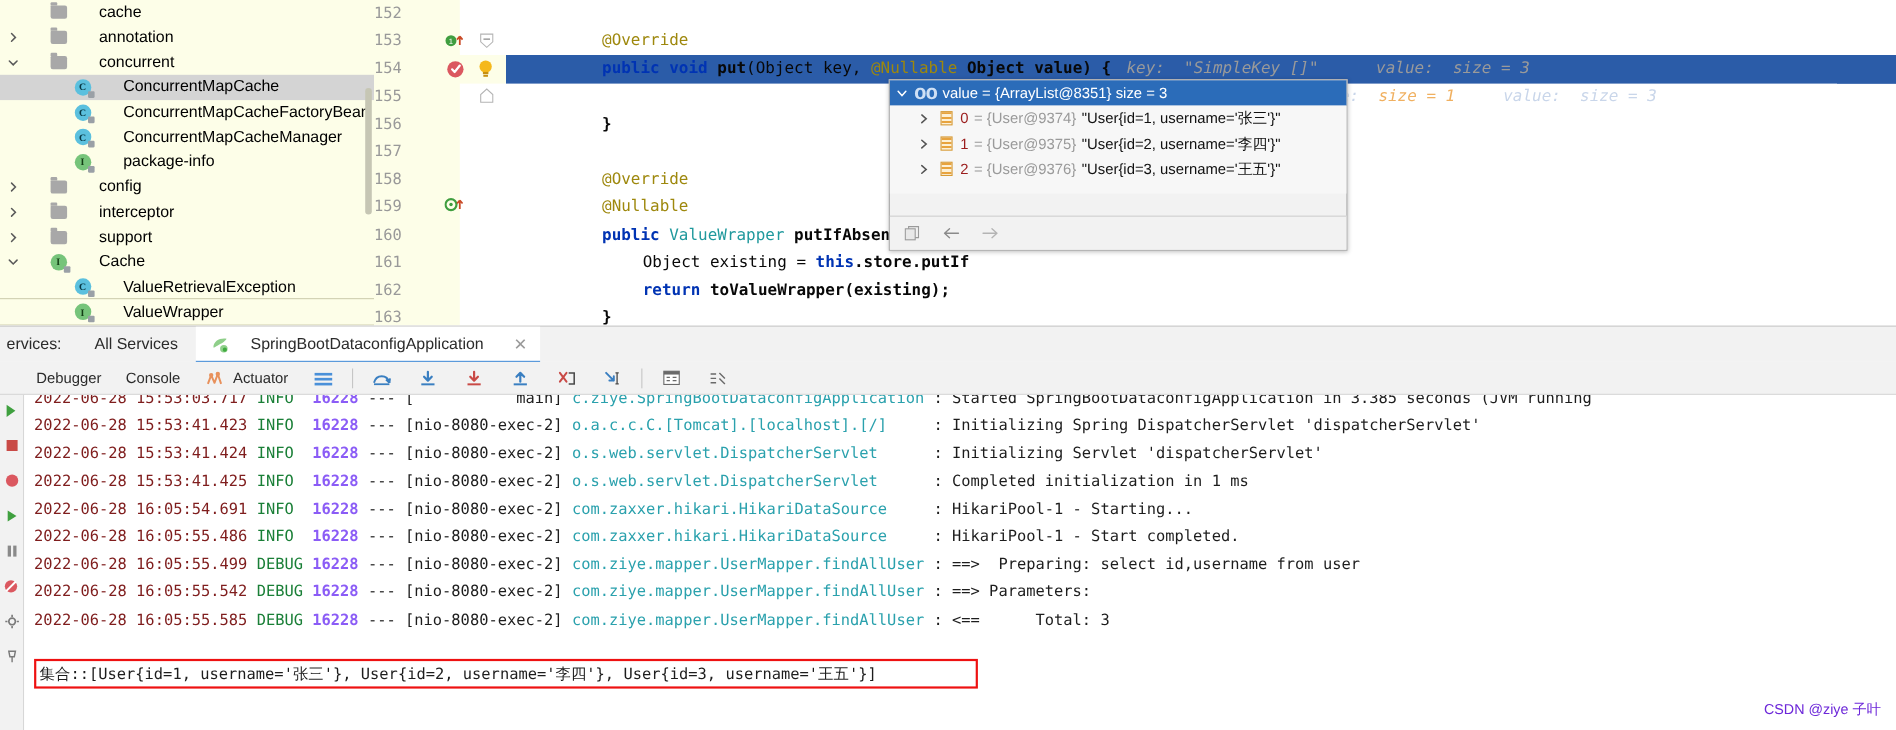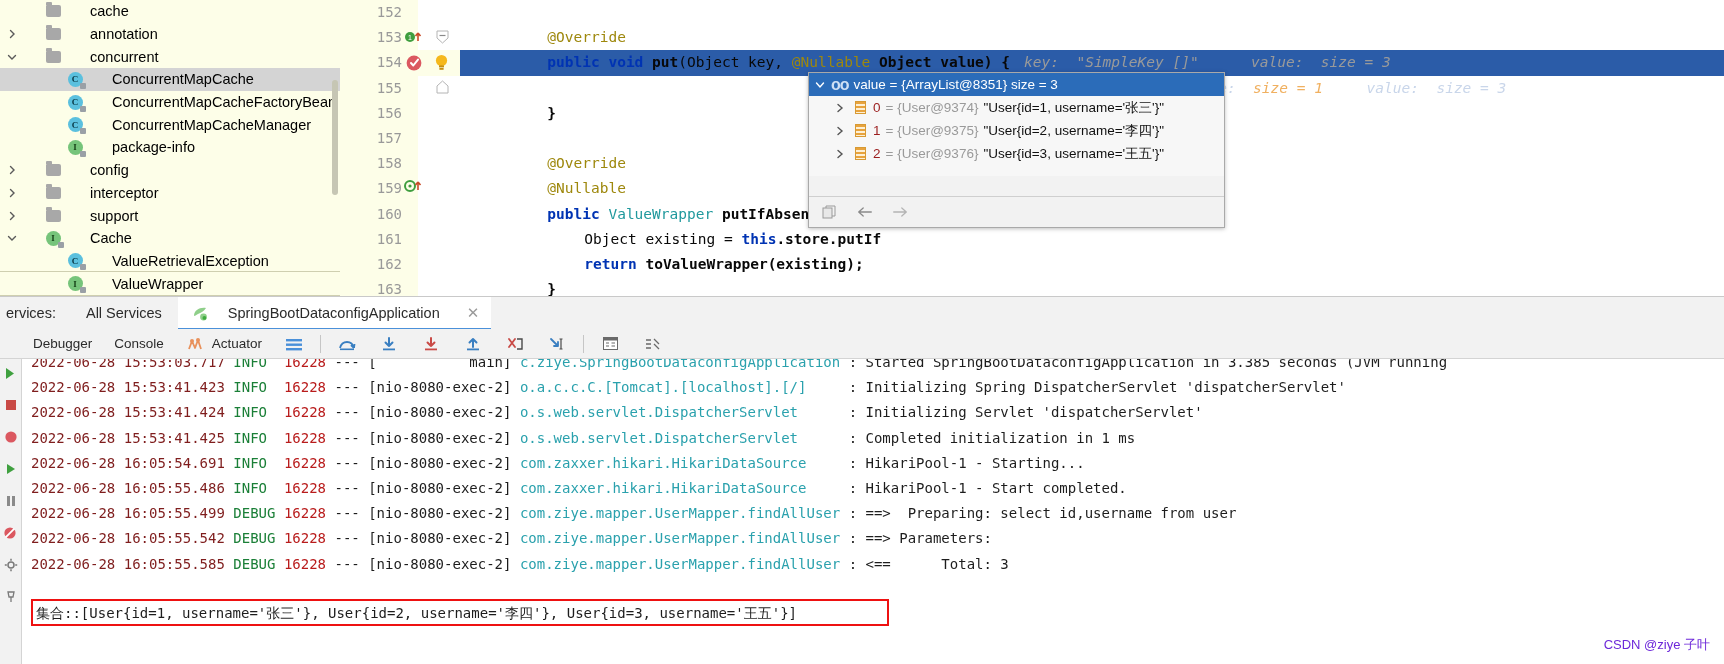--- a/index.html
+++ b/index.html
@@ -73,21 +73,21 @@
   .gutter {
     position:absolute; left:0; top:0; width:120px; height:296px;
     background:#fdfee8; border-right:0px;
   }
   .gutter-fold { position:absolute; left:78px; top:0; width:42px; height:296px; background:#ffffff; }
   .code-area { position:absolute; left:120px; top:0; right:0; height:296px; }
   .line {
     position:relative; height:25.2px; line-height:25.2px; white-space: pre;
   }
   .lineno {
-    position:absolute; left:0; width:62px; text-align:right;
+    position:absolute; left:0; width:62px; 
     color:#999999; font-family:"DejaVu Sans Mono", monospace; font-size:14px;
     line-height:25.2px; height:25.2px;
   }
   .hl-line { position:absolute; left:120px; right:0; height:25.2px; background:#2b5ca8; }
   .hl-gutter { position:absolute; left:0; width:120px; height:25.2px; background:#fdfee8; }
   .kw { color:#0033b3; font-weight:bold; }
   .anno { color:#9e880d; }
   .plain { color:#080808; }
   .hlt { color:#ffffff; }
   .hint { color:#9a9a9a; font-style:italic; }
@@ -103,21 +103,21 @@
     position:absolute; left:808px; top:72px; width:417px; height:156px;
     background:#f2f2f2; border:1px solid #a9a9a9;
     font-family:"Liberation Sans", sans-serif; font-size:13.5px;
     box-shadow: 0 1px 4px rgba(0,0,0,.25);
     z-index: 20;
   }
   .dbg-row { height:23px; display:flex; align-items:center; white-space:nowrap; }
   .dbg-row.sel { background:#2b6cb9; color:#fff; }
   .dbg-chev { width:22px; display:flex; align-items:center; justify-content:center; font-size:11px; color:#555; }
   .dbg-row.sel .dbg-chev { color:#fff; }
-  .dbg-icon-oo { color:#8a8a8a; font-size:16px; letter-spacing:-1px; margin-right:5px; font-weight:bold;}
+  .dbg-icon-oo { color:#8a8a8a; font-size:19px; letter-spacing:-1px; margin-right:5px; font-weight:bold;font-family:Liberation Mono, monospace;}
   .dbg-row.sel .dbg-icon-oo{ color:#cfe0f5; }
   .list-ic {
     width:11px;height:13px;margin-right:7px;margin-left:4px;
     background: repeating-linear-gradient(to bottom,#e8a33d 0 2px,#fdf0d5 2px 4px);
     border:1px solid #d79a34;
     flex:0 0 11px;
   }
   .idx { color:#9b1d1d; }
   .ref { color:#9a9a9a;text-align:right; }
   .val { color:#111; }
@@ -166,21 +166,21 @@
 
   
   .console {
     position:absolute; left:22px; top:359px; width:1702px; height:305px;
     background:#ffffff; overflow:hidden;
     font-family:"DejaVu Sans Mono", monospace; font-size:14px;
   }
   .log-line { height:25.2px; line-height:25.2px; white-space:pre; padding-left:9px; }
   .c-time { color:#7f1d1d; }
   .c-info { color:#1a7f37; }
-  .c-pid { color:#b91c1c; }
+  .c-pid { color:#8b5cf6;font-weight:bold; }
   .c-dash { color:#1d1d1d; }
   .c-thread { color:#1d1d1d; }
   .c-logger { color:#2aa1ad; }
   .c-msg { color:#1d1d1d; }
   .result-box {
     position:absolute; left:9px; top:240px; width:858px; height:27px;
     border:2px solid #ee1111;
   }
   .result-text {
     position:absolute; left:14px; top:243px; height:22px; line-height:22px;

